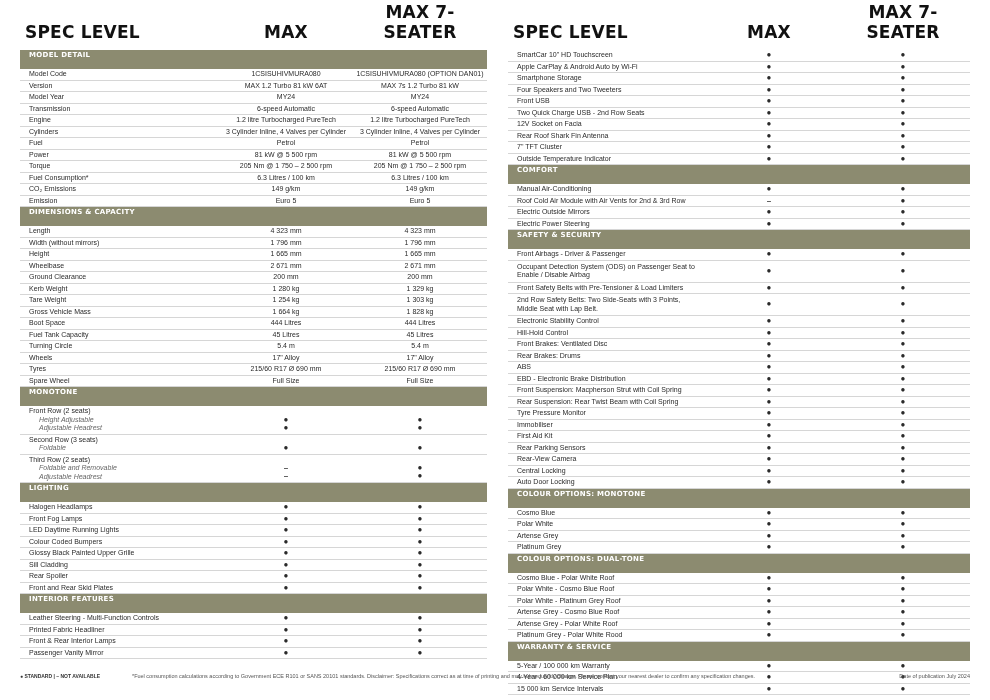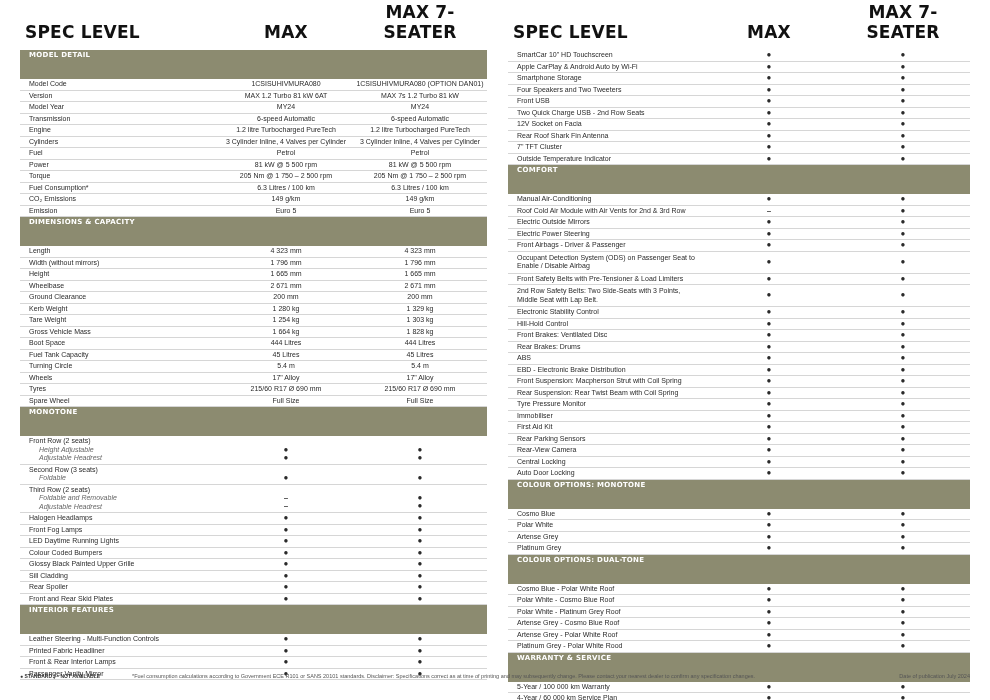--- a/index.html
+++ b/index.html
@@ -16,21 +16,21 @@
     letter-spacing: 0.2px;
   }
   .spec-head .c0 { flex: 1; padding-left: 5px; }
   .panel.left .spec-head .c1 { width: 134px; text-align: center; }
   .panel.left .spec-head .c2 { width: 134px; text-align: center; }
   .panel.right .spec-head .c1 { width: 134px; text-align: center; }
   .panel.right .spec-head .c2 { width: 134px; text-align: center; }
 
   .section-hdr {
     background: #8c8b70; color: #ffffff; font-weight: bold; font-size: 7px;
-    height: 29px; line-height: 11.5px; padding-left: 9px; letter-spacing: 0.3px;
+    height: 19px; line-height: 11.5px; padding-left: 9px; letter-spacing: 0.3px;
     font-family: "DejaVu Sans", sans-serif;
   }
   .row {
     display: flex; align-items: center; border-bottom: 1px solid #d6d6d6;
     font-size: 7px; min-height: 11.5px; color: #2a2a2a;
   }
   .row .lbl { flex: 1; padding-left: 9px; line-height: 8.5px; }
   .row .v { width: 134px; text-align: center; line-height: 8.5px; }
   .row .sub { display: block; font-style: italic; color: #666; padding-left: 10px; }
   .row.multi { padding: 1px 0; }
@@ -224,20 +224,21 @@
             <span>–</span>
           </span>
         </span>
         <span class="v dot">
           <span class="stack" style="padding-top: 8px;">
             <span>●</span>
             <span>●</span>
           </span>
         </span>
       </div>
+      <div class="section-hdr">LIGHTING</div>
       <div class="row">
         <span class="lbl">Halogen Headlamps</span>
         <span class="v dot">●</span>
         <span class="v dot">●</span>
       </div>
       <div class="row">
         <span class="lbl">Front Fog Lamps</span>
         <span class="v dot">●</span>
         <span class="v dot">●</span>
       </div>
@@ -366,20 +367,21 @@
       <div class="row">
         <span class="lbl">Electric Outside Mirrors</span>
         <span class="v dot">●</span>
         <span class="v dot">●</span>
       </div>
       <div class="row">
         <span class="lbl">Electric Power Steering</span>
         <span class="v dot">●</span>
         <span class="v dot">●</span>
       </div>
+      <div class="section-hdr">SAFETY &amp; SECURITY</div>
       <div class="row">
         <span class="lbl">Front Airbags - Driver &amp; Passenger</span>
         <span class="v dot">●</span>
         <span class="v dot">●</span>
       </div>
       <div class="row multi" style="min-height: 22px;">
         <span class="lbl">Occupant Detection System (ODS) on Passenger Seat to Enable / Disable Airbag</span>
         <span class="v dot">●</span>
         <span class="v dot">●</span>
       </div>

